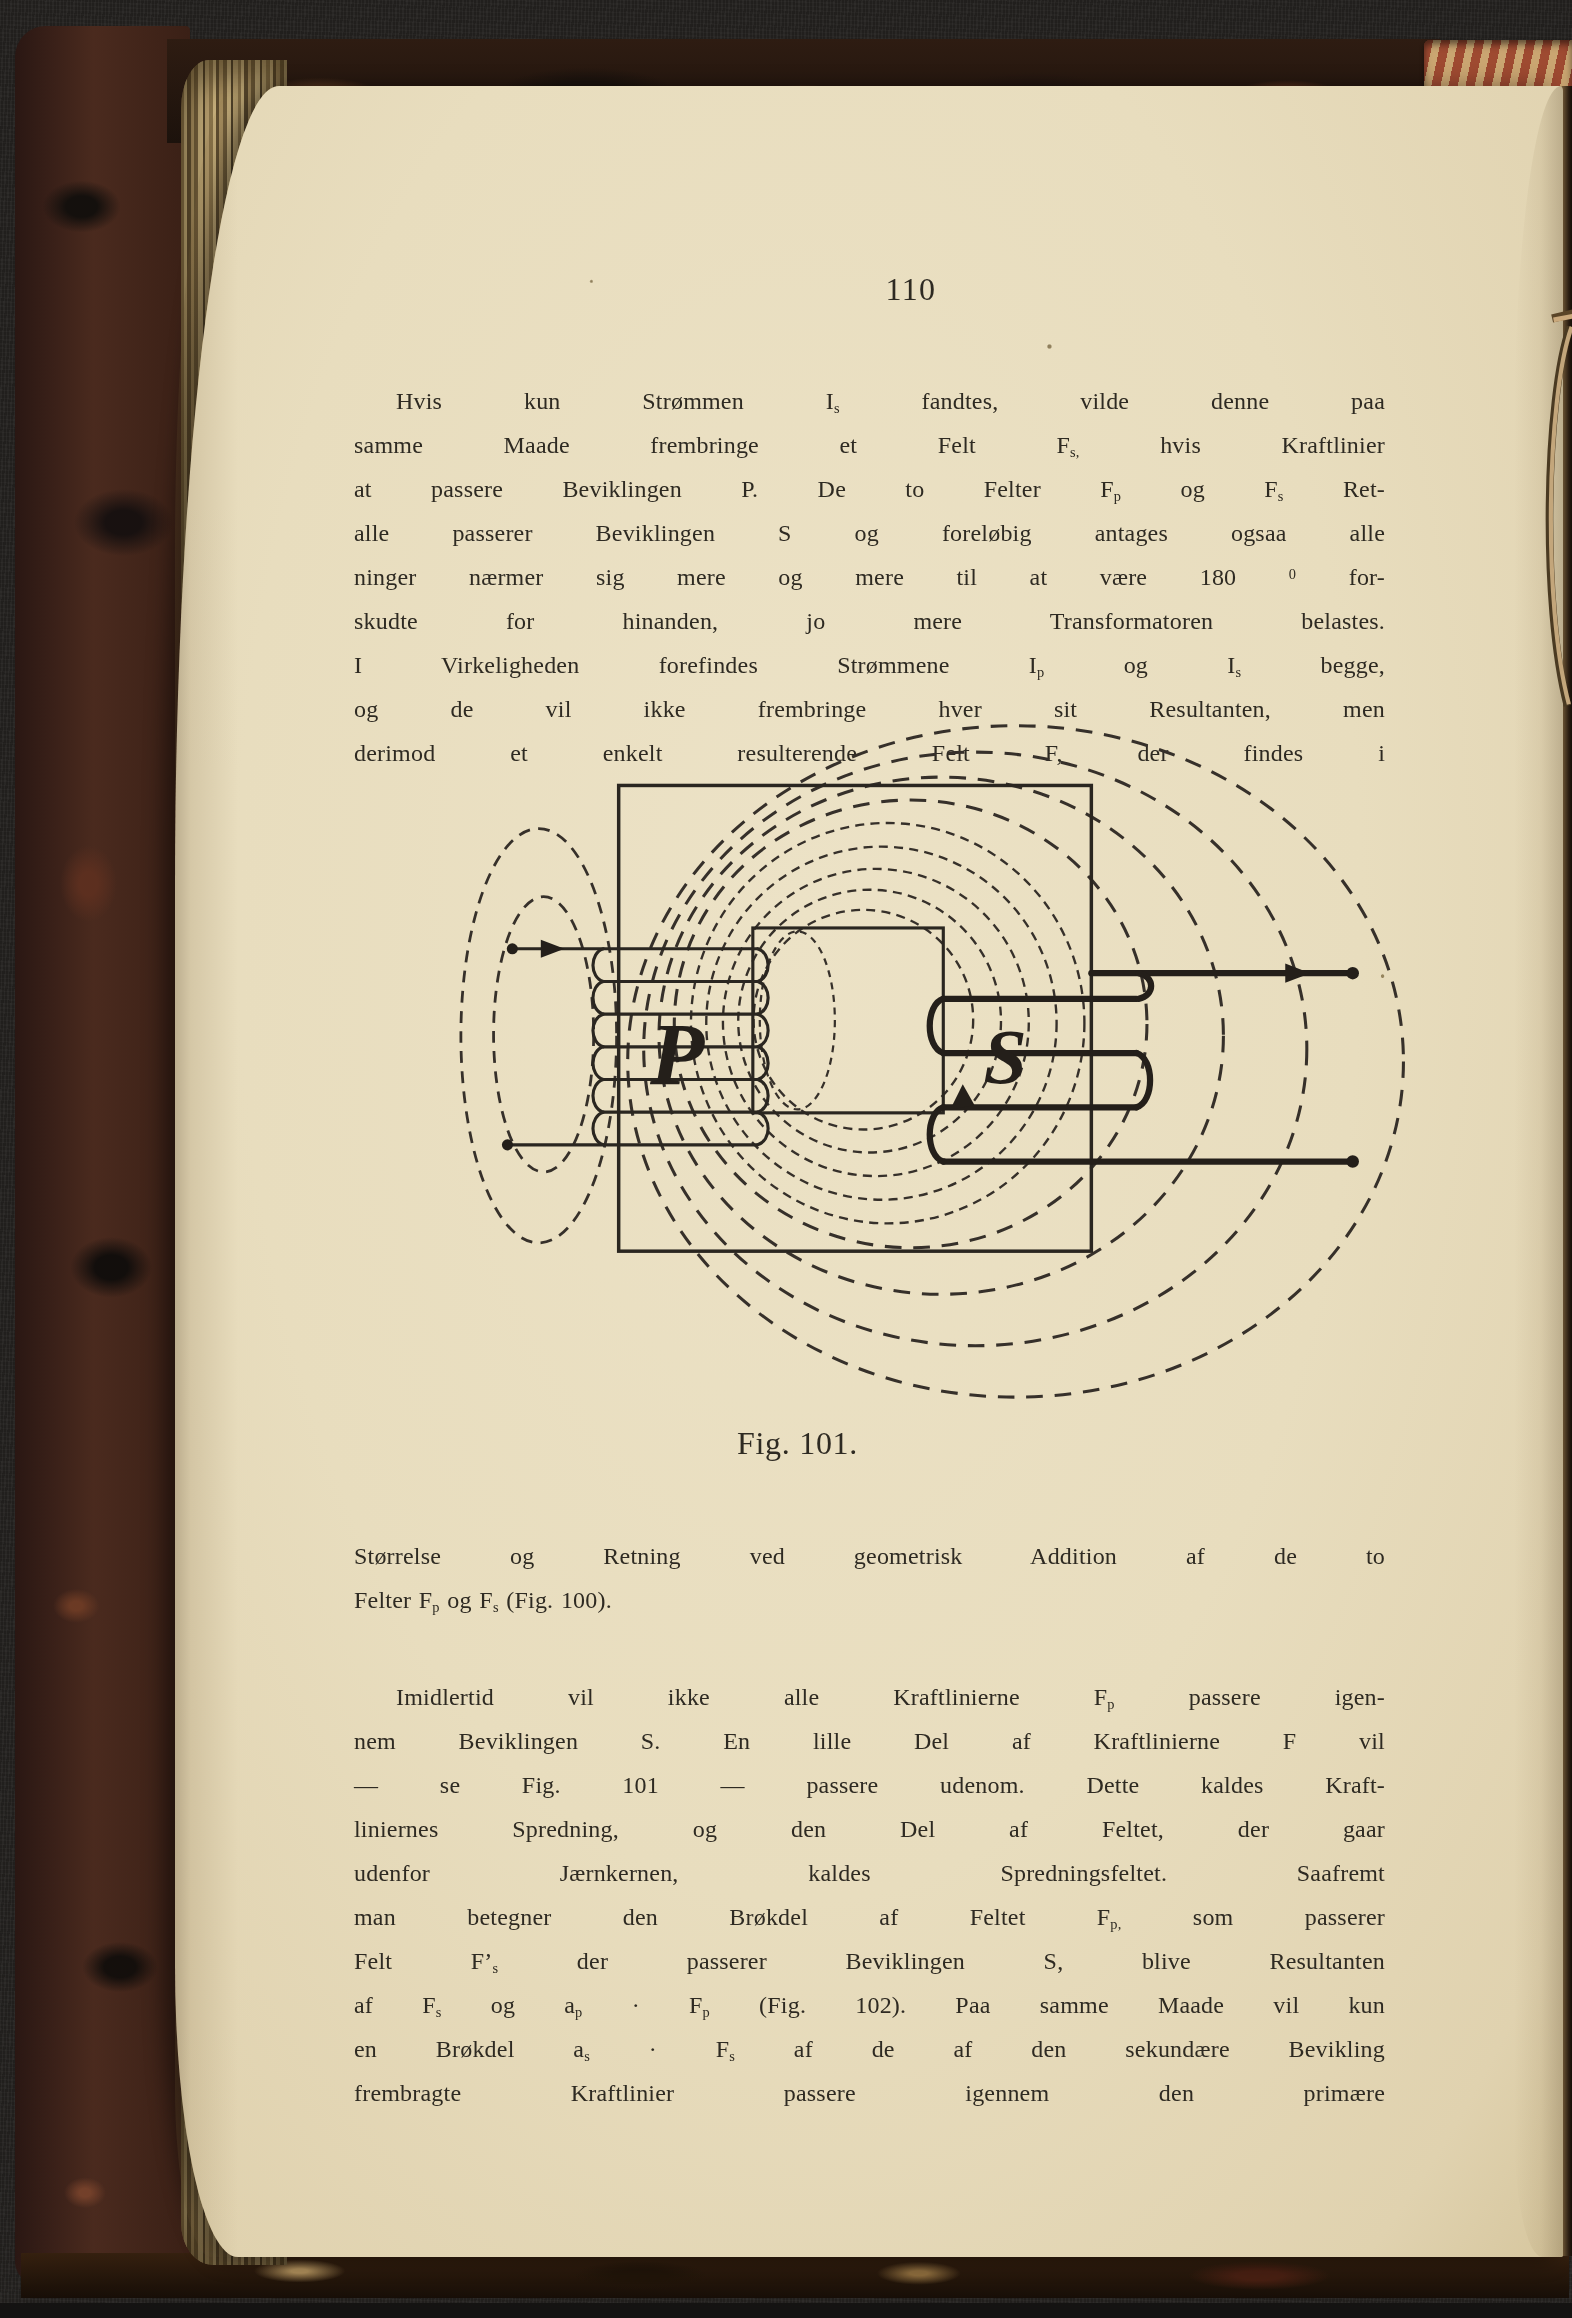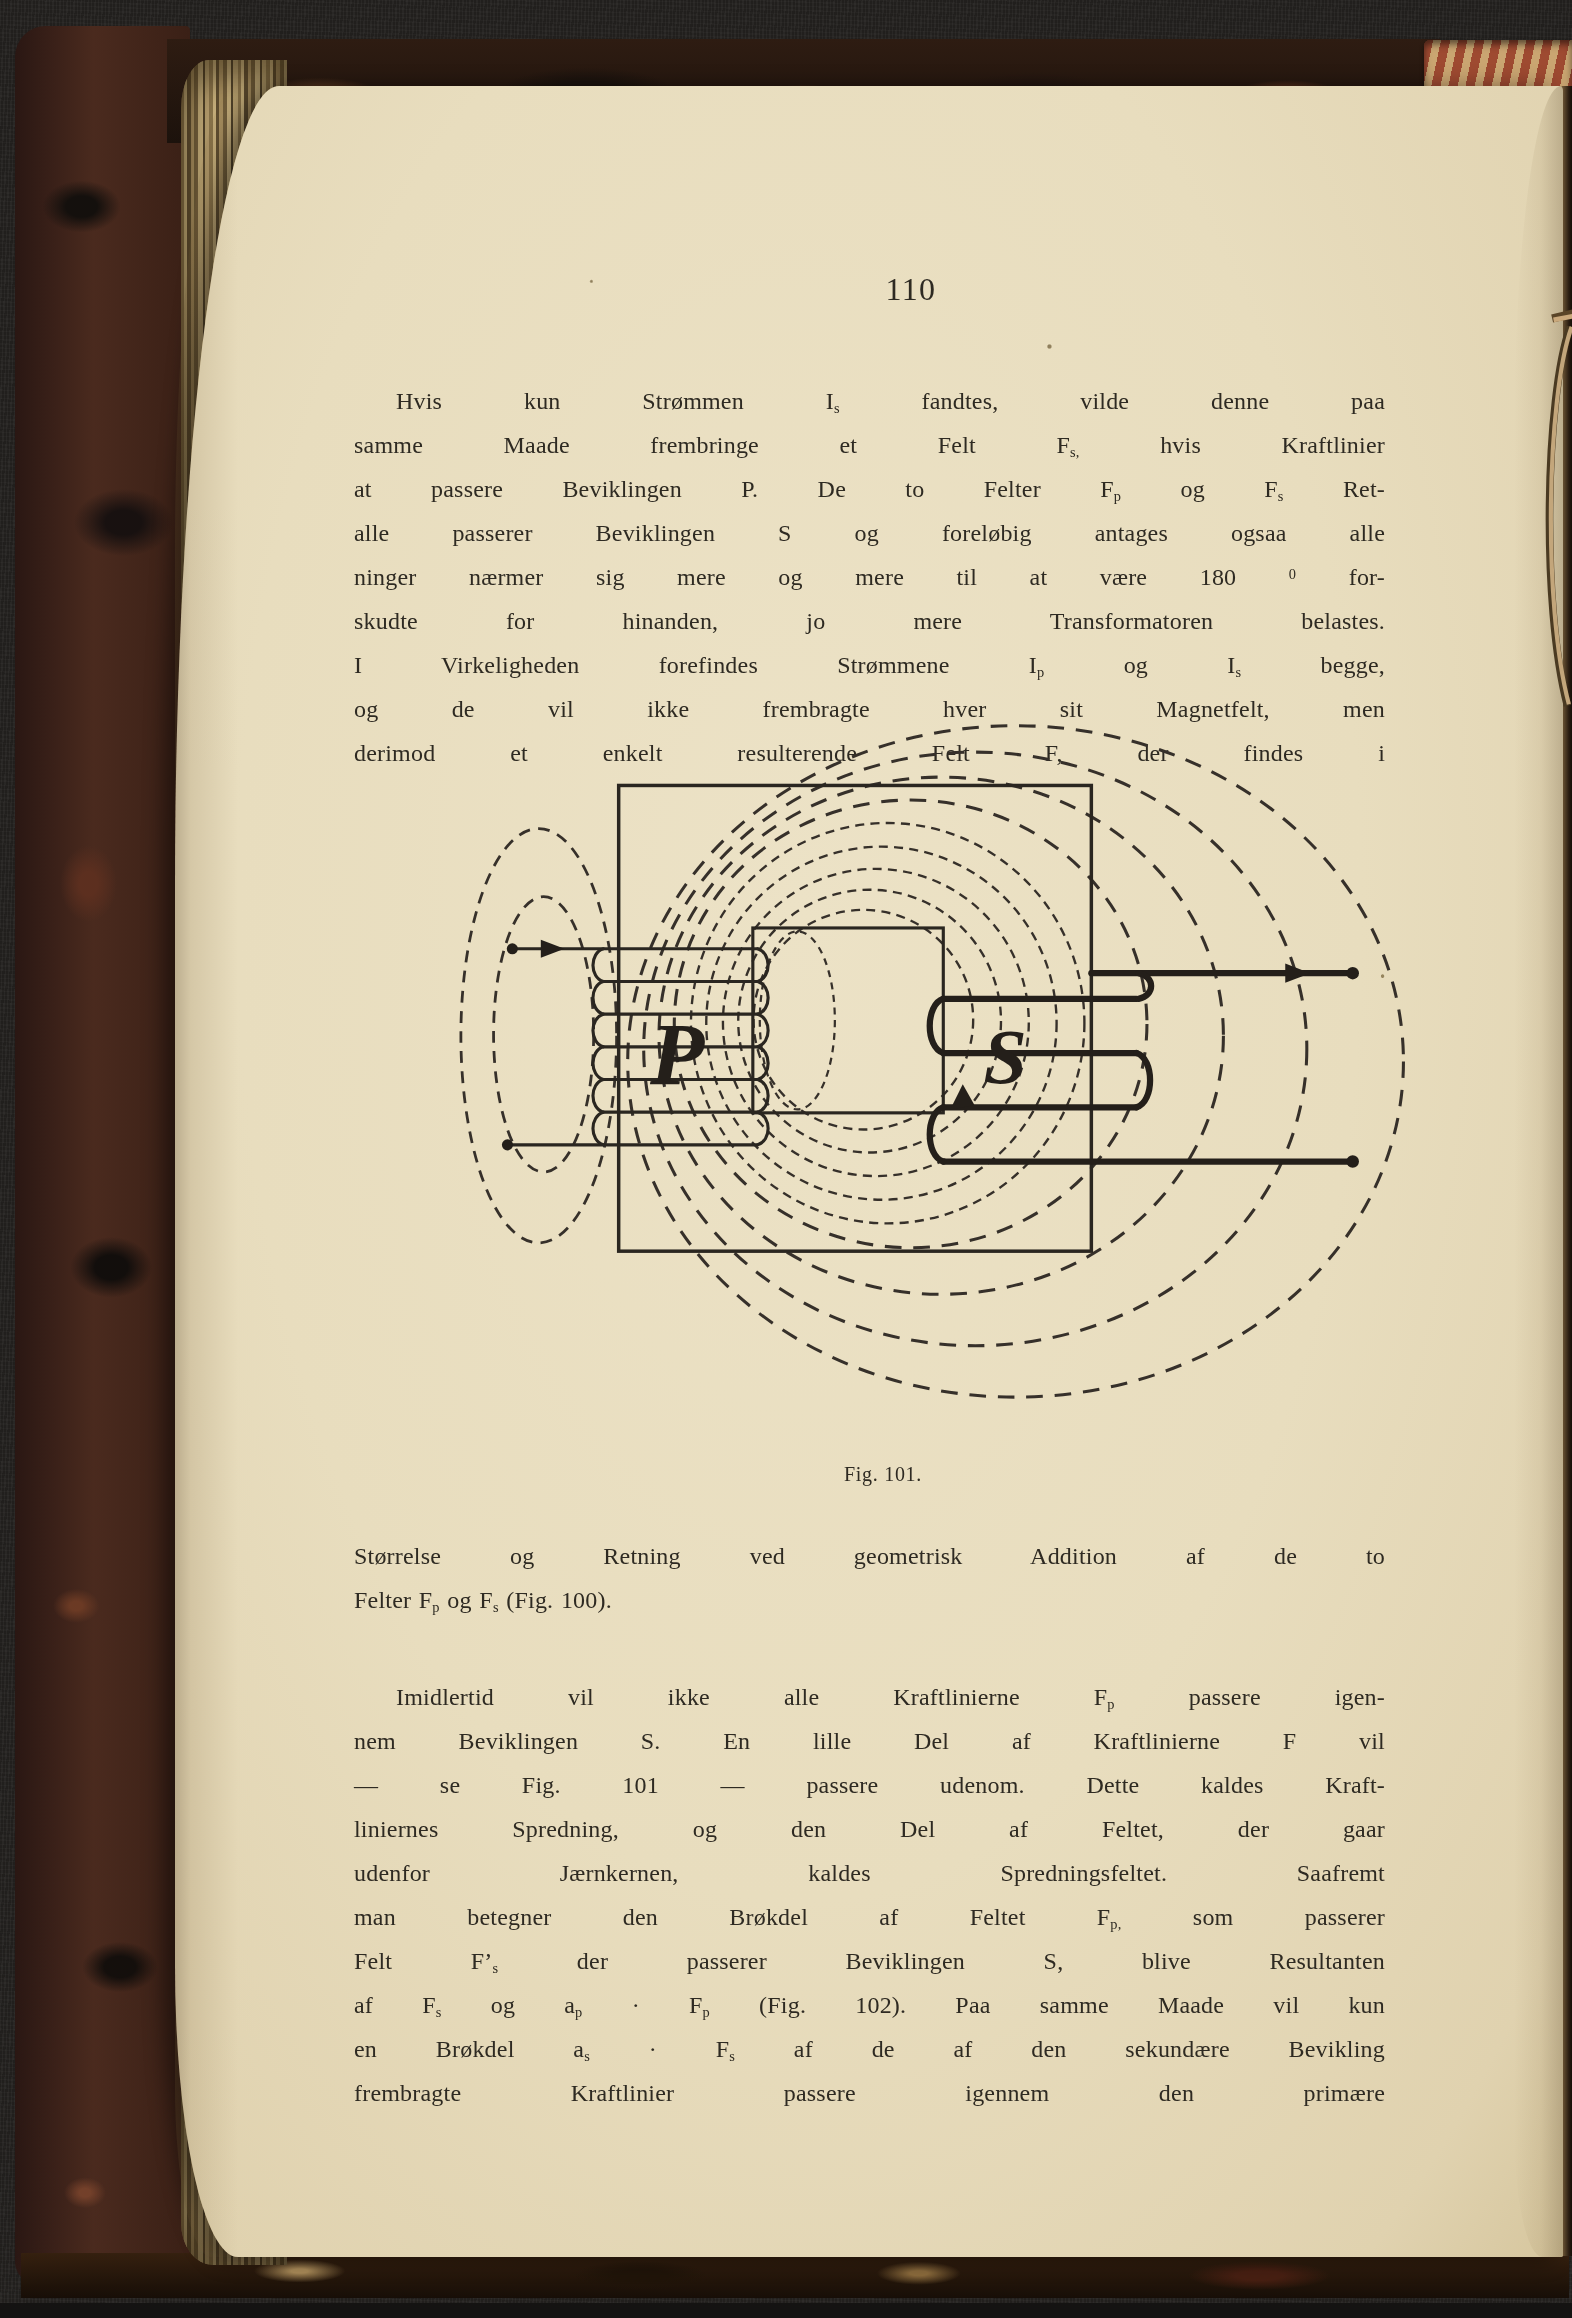--- a/index.html
+++ b/index.html
@@ -96,22 +96,22 @@
     text-align:justify;word-spacing:1.4px;letter-spacing:0.2px;
   }
   .para .tline{text-align:justify;text-align-last:justify;height:44px;white-space:nowrap0;}
   .para.indent-first .tline:first-child{text-indent:42px;}
   .para[data-name="paragraph-2"] .tline:last-child{text-align-last:left;}
   sub{font-size:0.60em;vertical-align:-0.30em;line-height:0;}
   sup{font-size:0.60em;vertical-align:0.45em;line-height:0;}
   .p1{top:293px;} .p2{top:1448px;} .p3{top:1545px;margin-top:44px;}
   .figure-svg{position:absolute;left:214px;top:623px;}
   .fig-caption{
-    position:absolute;left:562px;top:1377px;width:292px;
-    text-align:center;font-size:20px;color:#2e2a22;letter-spacing:0.7px;
+    position:absolute;left:562px;top:1339px;width:292px;
+    text-align:left;font-size:32px;color:#2e2a22;letter-spacing:0.7px;
   }
   .fig-label{font-style:italic;font-weight:bold;fill:#241f1a;}
 </style>
 </head>
 <body>
 
 <div class="stage" data-name="book-scan">
   <div class="cover-left" data-name="book-cover-left"></div>
   <div class="cover-top-edge" data-name="book-cover-top-edge"></div>
   <div class="headband" data-name="book-headband"></div>
@@ -124,21 +124,21 @@
     <div class="page-number" data-name="page-number">110</div>
 
     <div class="para p1 indent-first" data-name="paragraph-1">
         <div class="tline" data-name="text-line">Hvis kun Strømmen I<sub>s</sub> fandtes, vilde denne paa</div>
         <div class="tline" data-name="text-line">samme Maade frembringe et Felt F<sub>s,</sub> hvis Kraftlinier</div>
         <div class="tline" data-name="text-line">at passere Beviklingen P. De to Felter F<sub>p</sub> og F<sub>s</sub> Ret-</div>
         <div class="tline" data-name="text-line">alle passerer Beviklingen S og foreløbig antages ogsaa alle</div>
         <div class="tline" data-name="text-line">ninger nærmer sig mere og mere til at være 180 <sup>0</sup> for-</div>
         <div class="tline" data-name="text-line">skudte for hinanden, jo mere Transformatoren belastes.</div>
         <div class="tline" data-name="text-line">I Virkeligheden forefindes Strømmene I<sub>p</sub> og I<sub>s</sub> begge,</div>
-        <div class="tline" data-name="text-line">og de vil ikke frembragte hver sit Magnetfelt, men</div>
+        <div class="tline" data-name="text-line">og de vil ikke frembringe hver sit Resultanten, men</div>
         <div class="tline" data-name="text-line">derimod et enkelt resulterende Felt F, der findes i</div>
       </div>
 
     <svg class="figure-svg" data-name="transformer-figure" width="1078" height="709" viewBox="560 1020 1550 1020">
       <g data-name="flux-field-lines" fill="none" stroke="#36302a">
 
         <g stroke-width="3.4" stroke-dasharray="13 9">
           <ellipse cx="1242" cy="1467" rx="158" ry="158"></ellipse>
           <ellipse cx="1251" cy="1469" rx="189" ry="189"></ellipse>
           <ellipse cx="1260" cy="1471" rx="220" ry="221"></ellipse>

